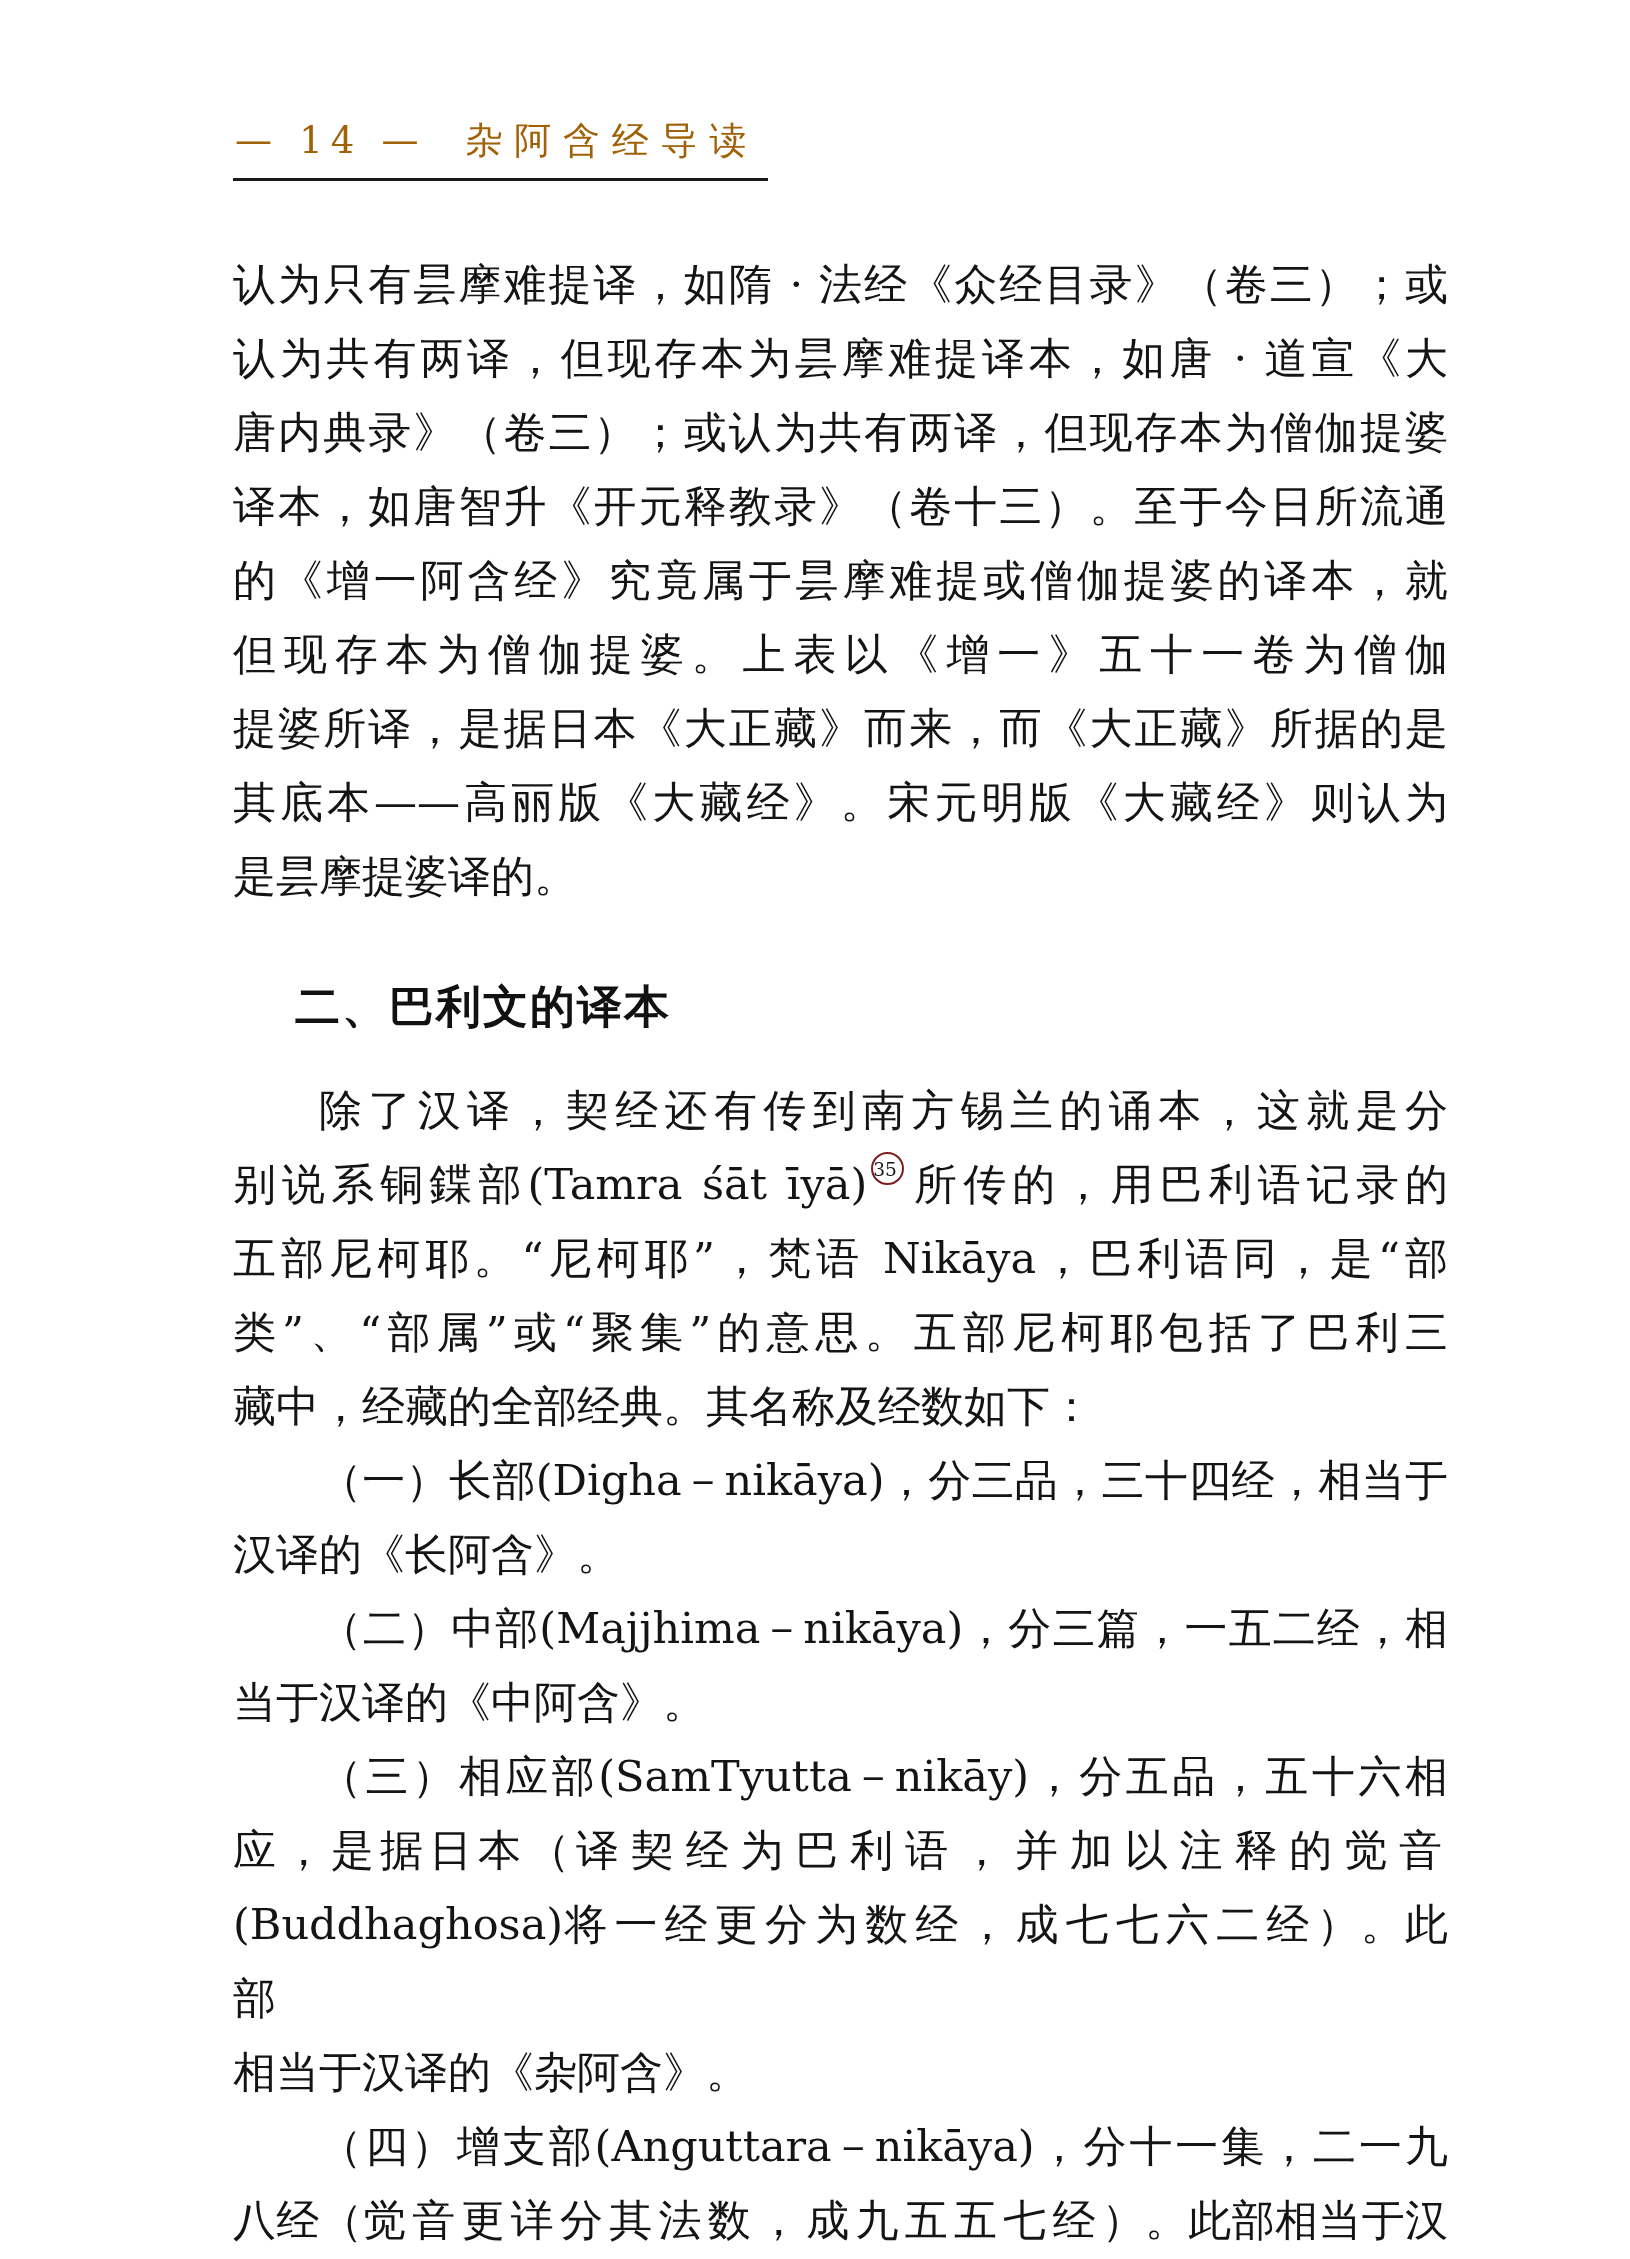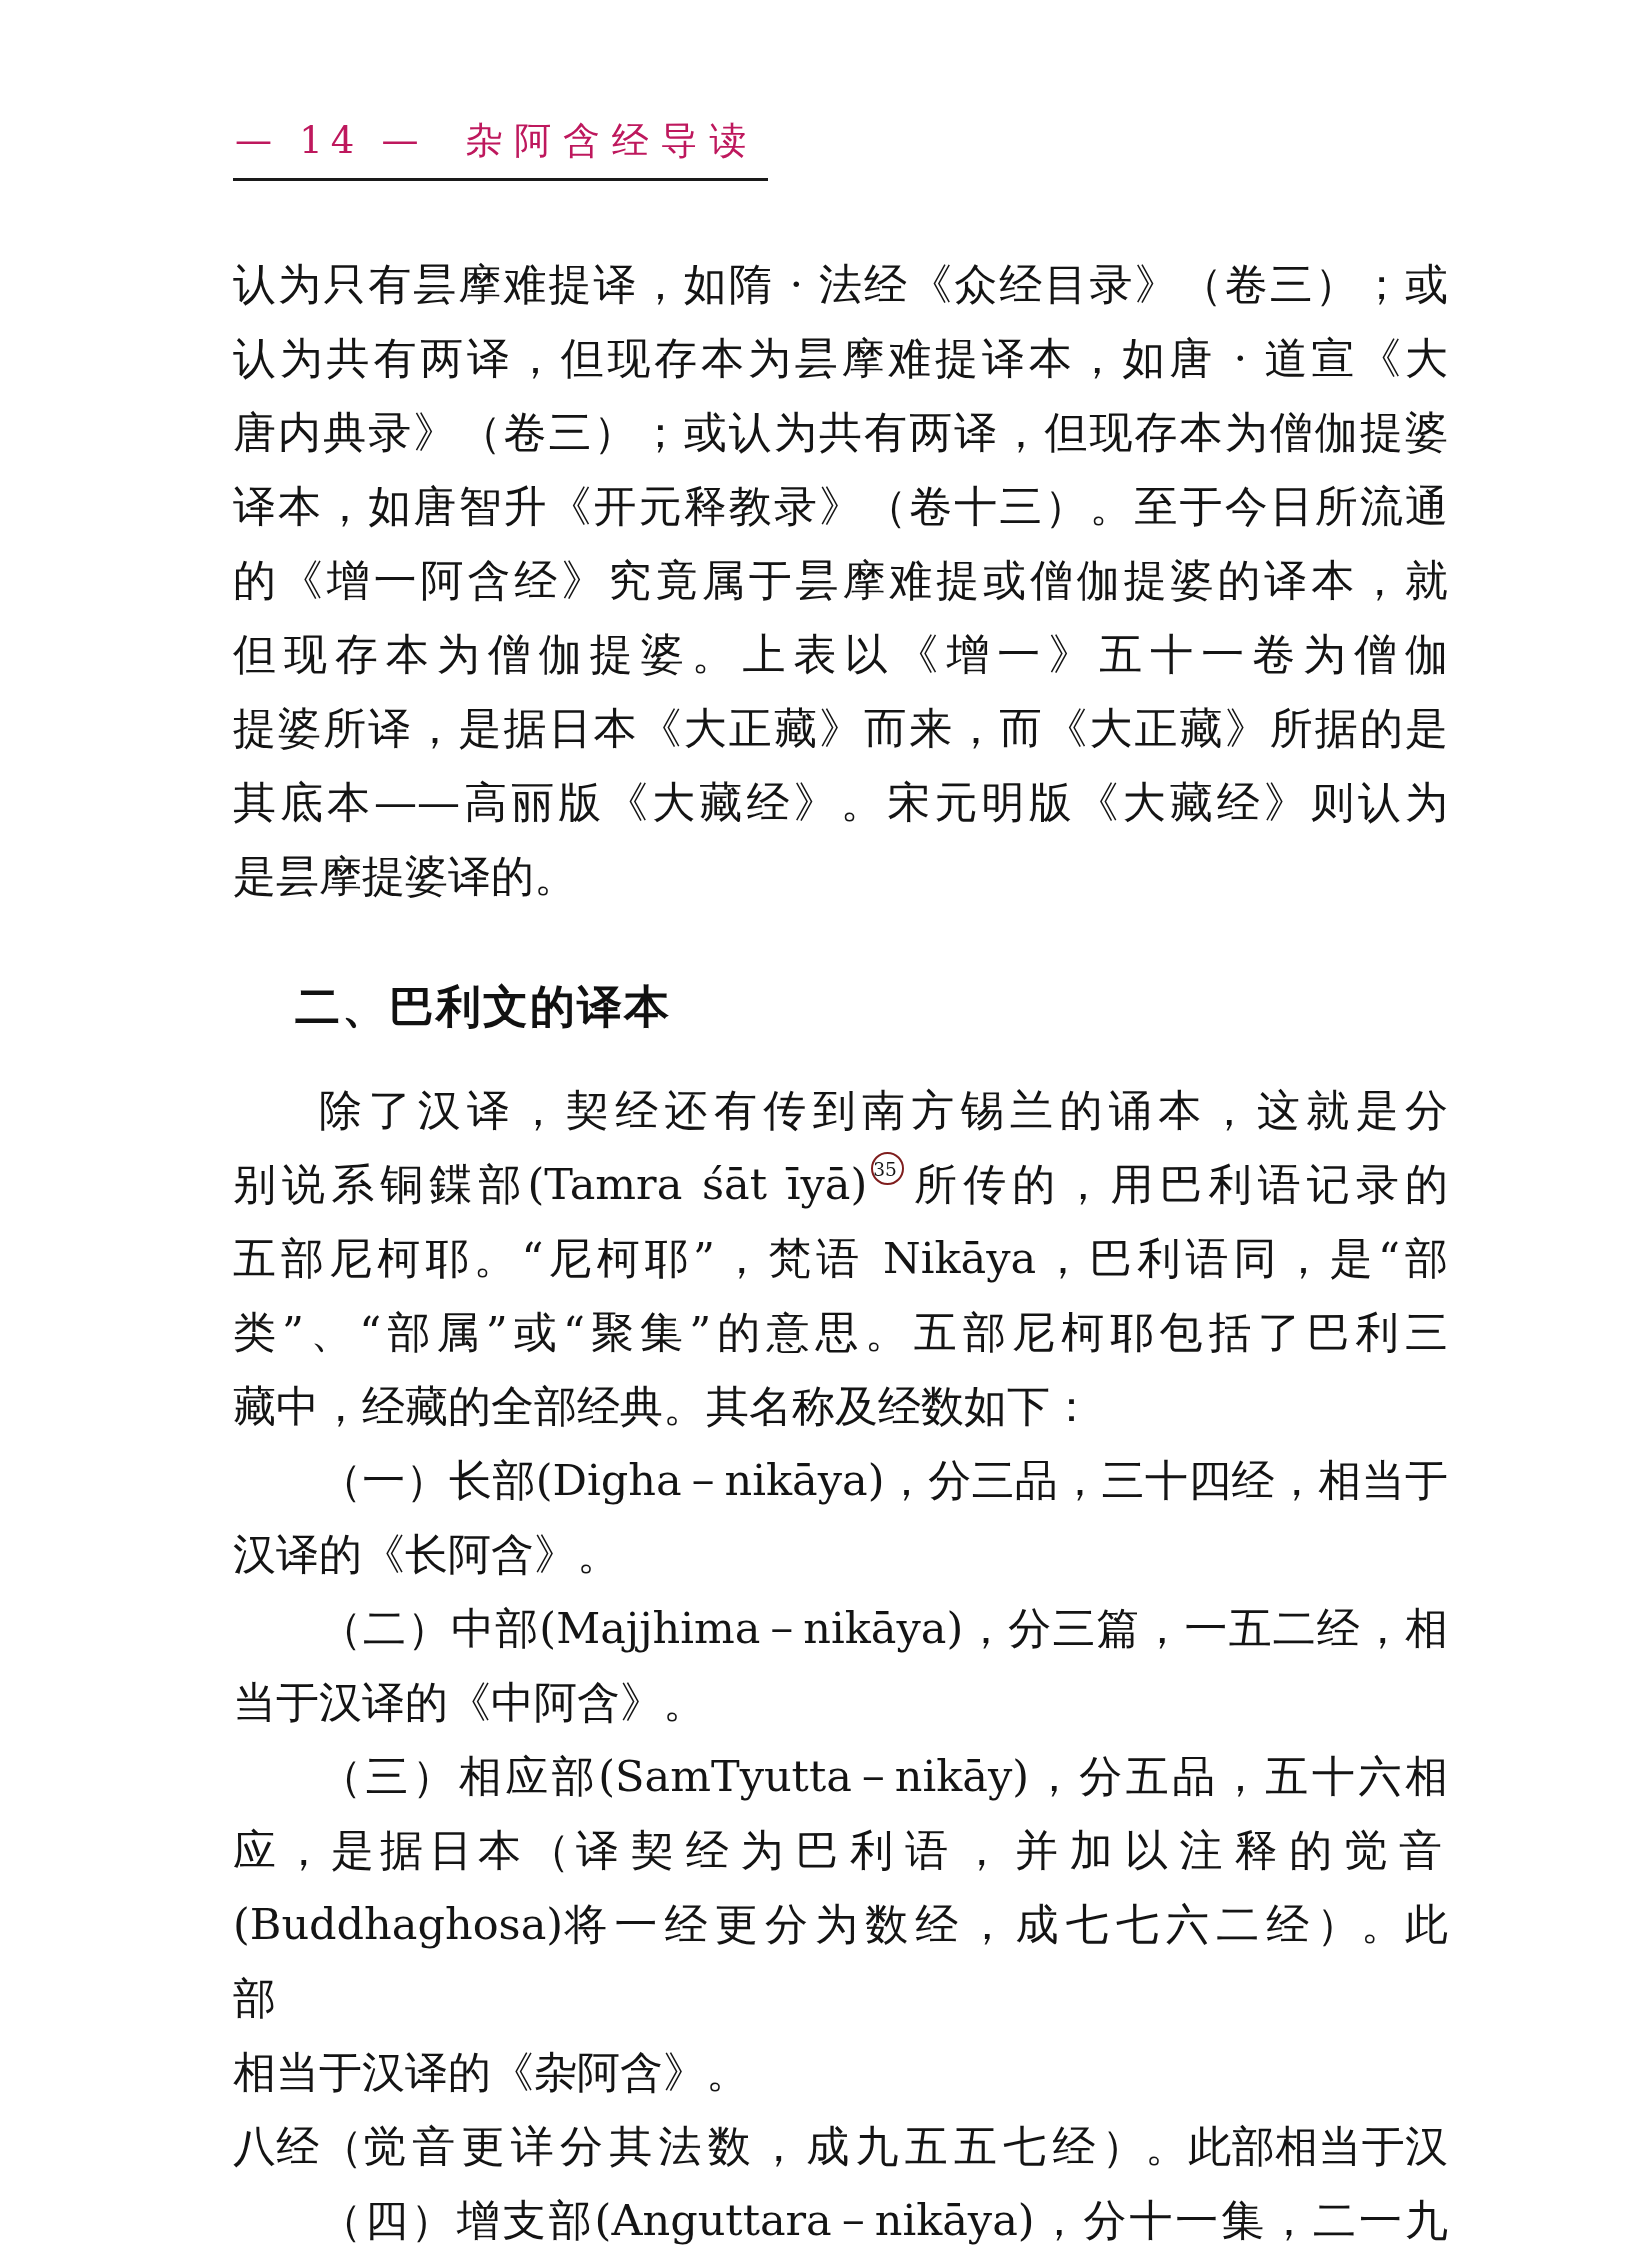--- a/index.html
+++ b/index.html
@@ -9,21 +9,21 @@
     margin:0 auto;
     background:#ffffff;
     font-family:"DejaVu Serif", serif;
     color:#161616;
     overflow:hidden;
   }
   .header{
     position:absolute;
     left:233px;top:116px;
     font-size:37px;
-    color:#be185d;
+    color:#a16207;
   }
   .header-inner{
     display:inline-block;
     border-bottom:3.9px solid #1a1a1a;
     padding:0 9.8px 11.8px 2px;
   }
   .page-label{letter-spacing:7.8px;margin-right:39px;}
   .book-title{letter-spacing:11.8px;font-weight:500;}
   .page-body{
     position:absolute;
@@ -82,17 +82,17 @@
       <div class="line just"><span class="run">类”、“部属”或“聚集”的意思。五部尼柯耶包括了巴利三</span></div>
       <div class="line"><span class="run">藏中，经藏的全部经典。其名称及经数如下：</span></div>
       <div class="line just indent"><span class="run">（一）长部(Digha－nikāya)，分三品，三十四经，相当于</span></div>
       <div class="line"><span class="run">汉译的《长阿含》。</span></div>
       <div class="line just indent"><span class="run">（二）中部(Majjhima－nikāya)，分三篇，一五二经，相</span></div>
       <div class="line"><span class="run">当于汉译的《中阿含》。</span></div>
       <div class="line just indent"><span class="run">（三）相应部(SamTyutta－nikāy)，分五品，五十六相</span></div>
       <div class="line just"><span class="run">应，是据日本（</span><span class="kai">译契经为巴利语，并加以注释的觉音</span></div>
       <div class="line just"><span class="run">(Buddhaghosa)</span><span class="kai">将一经更分为数经，成七七六二经</span><span class="run">）。此部</span></div>
       <div class="line"><span class="run">相当于汉译的《杂阿含》。</span></div>
+      <div class="line just indent"><span class="run">（四）增支部(Anguttara－nikāya)，分十一集，二一九</span></div>
       <div class="line just"><span class="run">八经（</span><span class="kai">觉音更详分其法数，成九五五七经</span><span class="run">）。此部相当于汉</span></div>
-      <div class="line just indent"><span class="run">（四）增支部(Anguttara－nikāya)，分十一集，二一九</span></div>
     </div>
 </div>
 
 
 </body></html>

